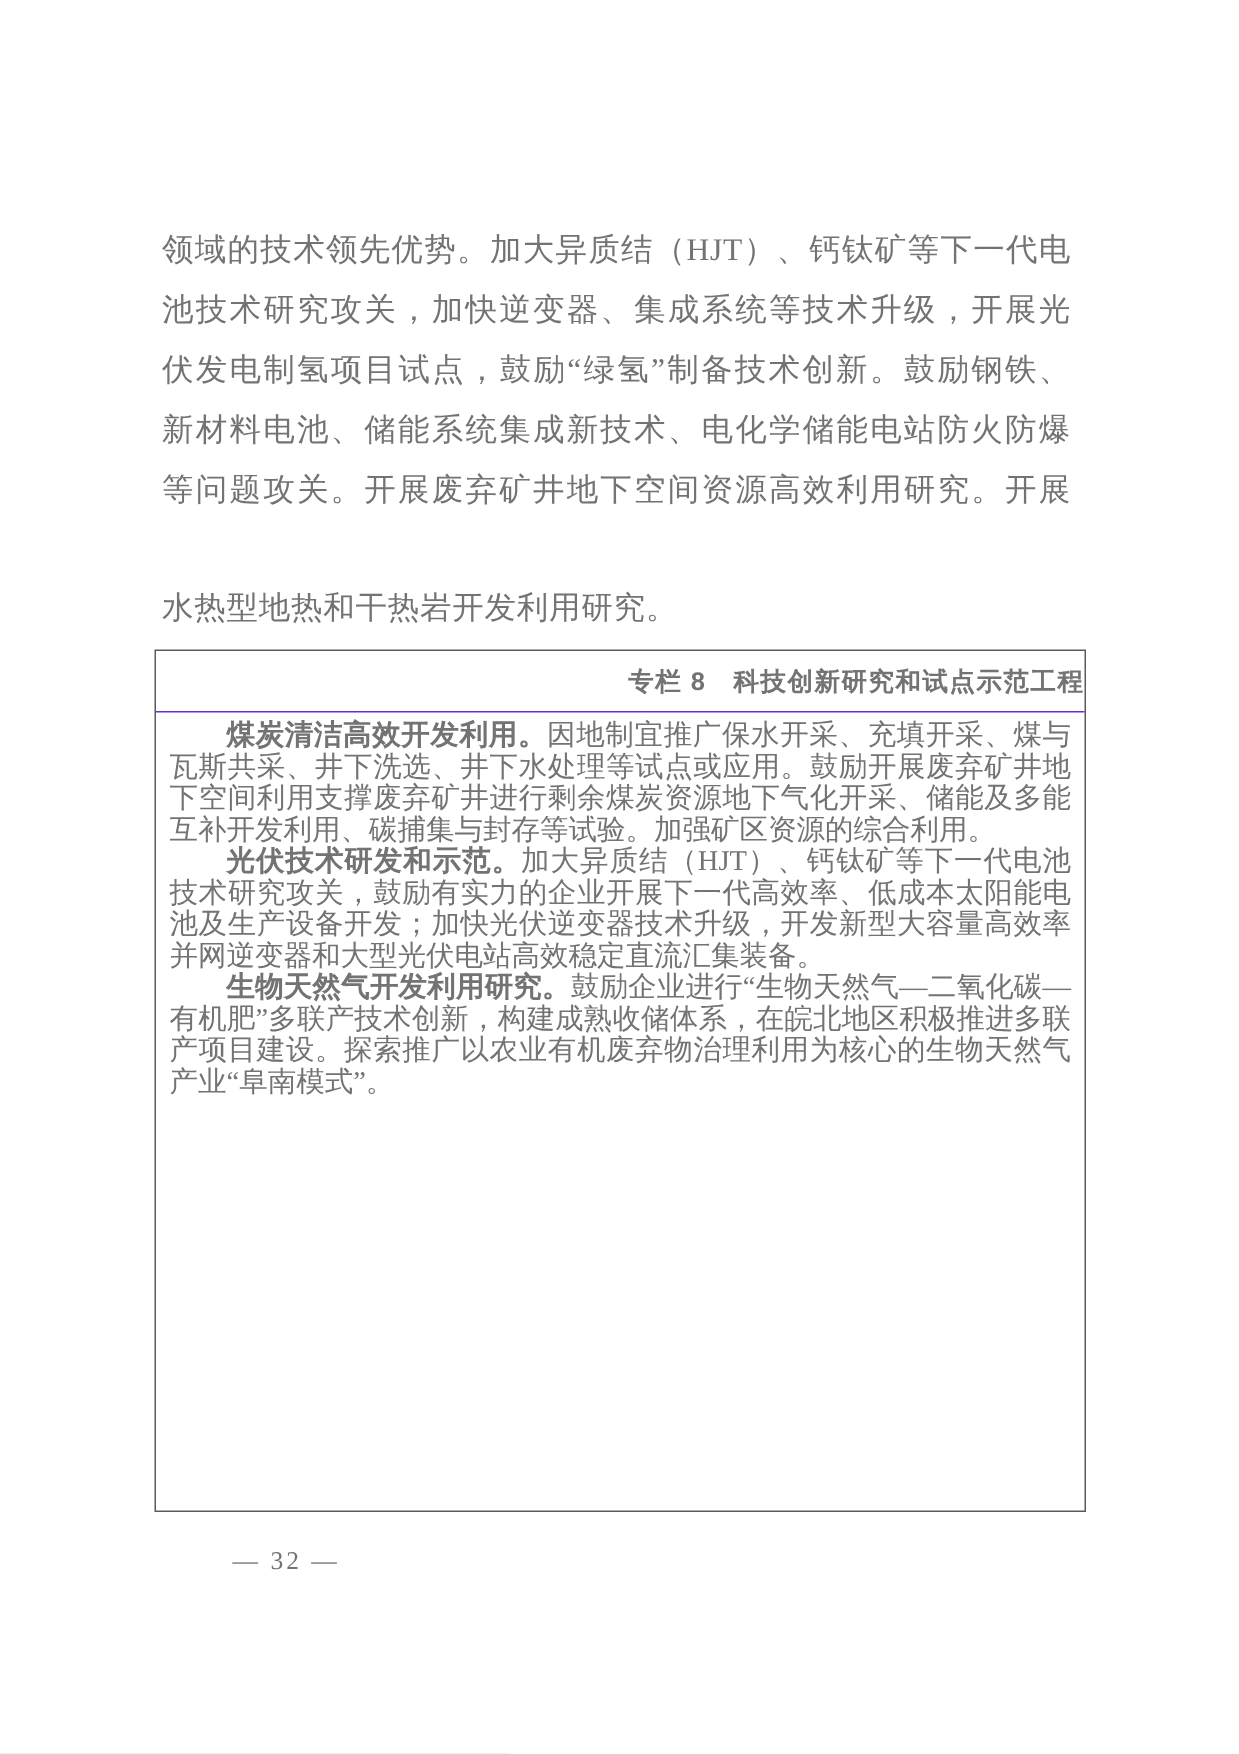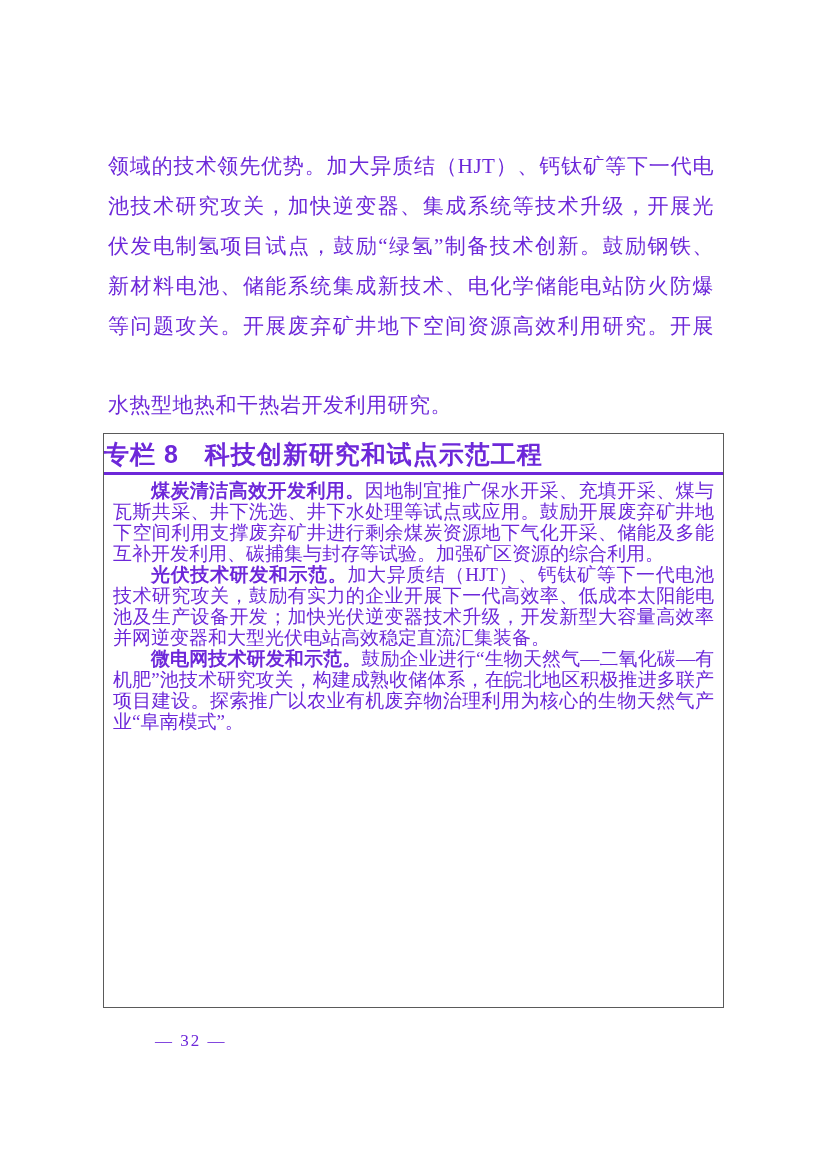--- a/index.html
+++ b/index.html
@@ -4,21 +4,21 @@
 <style>
   * { margin: 0; padding: 0; box-sizing: border-box; }
   html, body { background: #e8e8e8; }
   .page {
     position: relative;
     width: 826px;
     height: 1169px;
     background: #ffffff;
     margin: 0 auto;
     font-family: "Liberation Serif", "DejaVu Serif", serif;
-    color: #6d28d9;
+    color: #737373;
     overflow: hidden;
   }
   
   .main-text {
     position: absolute;
     left: 108px;
     top: 146px;
     width: 606px;
     font-size: 21px;
     line-height: 40px;
@@ -40,25 +40,25 @@
     left: 103px;
     top: 433px;
     width: 621px;
     height: 575px;
     border: 1px solid #5a5a5a;
     background: #ffffff;
   }
   .column-box .box-title {
     height: 41px;
     line-height: 41px;
-    text-align: left;
+    text-align: right;
     font-family: "Liberation Sans", "DejaVu Sans", sans-serif;
     font-weight: bold;
-    font-size: 25px;
-    border-bottom: 3px solid #6d28d9;
+    font-size: 17px;
+    border-bottom: 1px solid #6d28d9;
     letter-spacing: 1px;
   }
   .column-box .box-body {
     padding: 5px 9px 0 9px;
     font-size: 19px;
     line-height: 21px;
     text-align: justify;
   }
   .column-box .box-body p {
     text-indent: 2em;
@@ -94,20 +94,20 @@
   <div class="column-box">
     <div class="box-title">专栏 8　科技创新研究和试点示范工程</div>
     <div class="box-body">
       <p>
         <span class="lead">煤炭清洁高效开发利用。</span><span>因地制宜推广保水开采、充填开采、煤与瓦斯共采、井下洗选、井下水处理等试点或应用。鼓励开展废弃矿井地下空间利用支撑废弃矿井进行剩余煤炭资源地下气化开采、储能及多能互补开发利用、碳捕集与封存等试验。加强矿区资源的综合利用。</span>
       </p>
       <p>
         <span class="lead">光伏技术研发和示范。</span><span>加大异质结（HJT）、钙钛矿等下一代电池技术研究攻关，鼓励有实力的企业开展下一代高效率、低成本太阳能电池及生产设备开发；加快光伏逆变器技术升级，开发新型大容量高效率并网逆变器和大型光伏电站高效稳定直流汇集装备。</span>
       </p>
       <p>
-        <span class="lead">微电网技术研发和示范。</span><span>鼓励企业进行“生物天然气—二氧化碳—有机肥”池技术研究攻关，构建成熟收储体系，在皖北地区积极推进多联产项目建设。探索推广以农业有机废弃物治理利用为核心的生物天然气产业“阜南模式”。</span>
+        <span class="lead">生物天然气开发利用研究。</span><span>鼓励企业进行“生物天然气—二氧化碳—有机肥”多联产技术创新，构建成熟收储体系，在皖北地区积极推进多联产项目建设。探索推广以农业有机废弃物治理利用为核心的生物天然气产业“阜南模式”。</span>
       </p>
     </div>
   </div>
 
   <div class="page-number">— 32 —</div>
 
 </div>
 
 </body></html>

